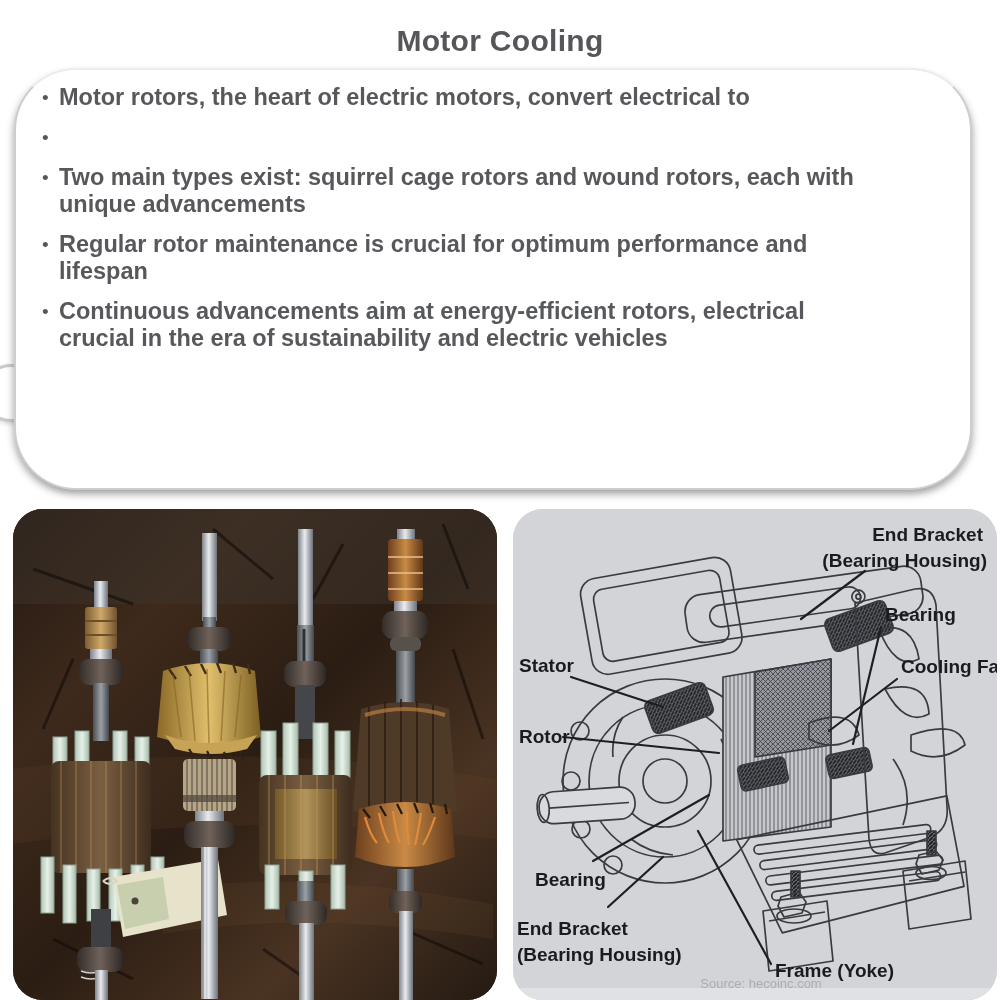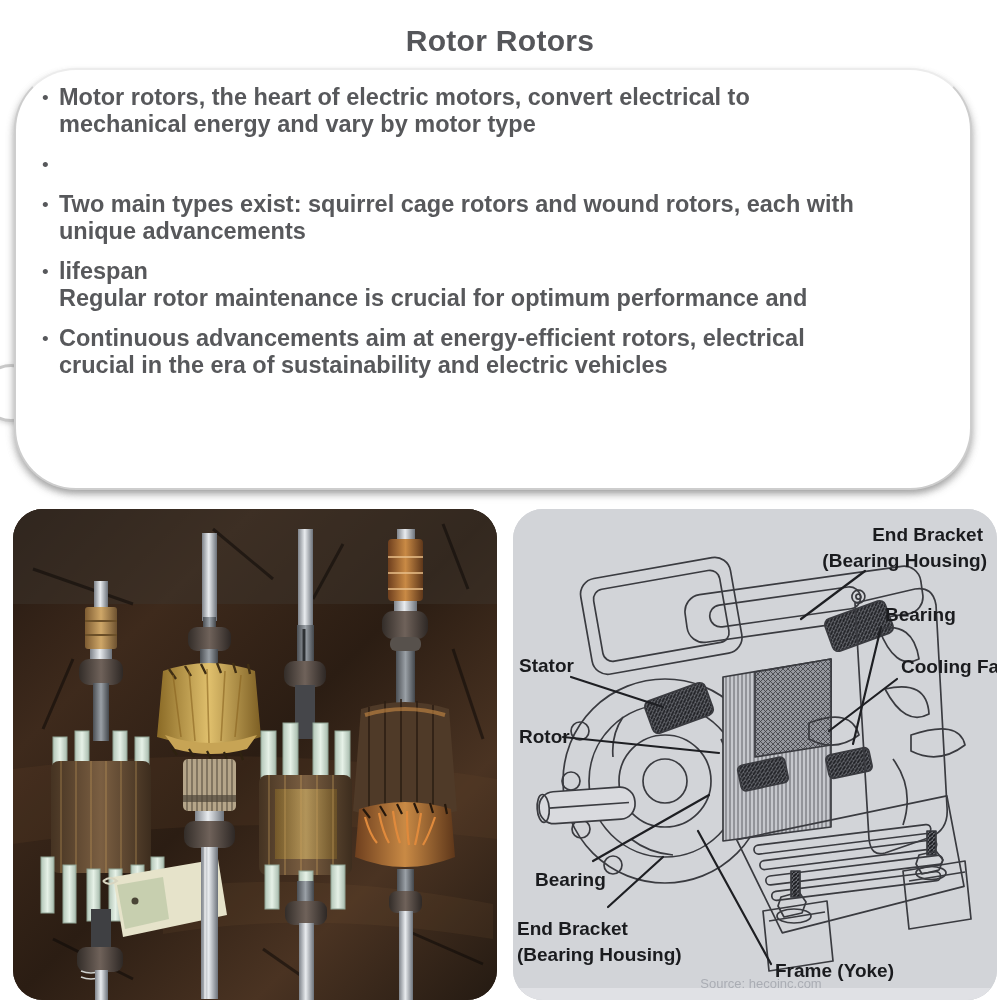--- a/index.html
+++ b/index.html
@@ -30,48 +30,47 @@
   .diagram{left:508px;top:504px;width:484px;height:491px;border-radius:30px;background:#d2d4d8;}
   svg{display:block;}
   .dlabel{font-family:"Liberation Sans","DejaVu Sans",sans-serif;font-weight:700;font-size:19px;fill:#1a1b1e;}
   .dsource{font-family:"Liberation Sans","DejaVu Sans",sans-serif;font-size:13px;fill:#aaadb4;}
 </style>
 </head>
 <body>
 
 <div class="page">
 
-  <h1 class="title">Rotor Rotors</h1>
+  <h1 class="title">Motor Cooling</h1>
 
   <div class="bubble-tail"></div>
 
   <div class="bubble">
     <ul class="bullets">
       <li>
         <span class="marker">•</span>
         <span class="lines">
             <span>Motor rotors, the heart of electric motors, convert electrical to</span>
-            <span>mechanical energy and vary by motor type</span>
           </span>
       </li>
       <li>
         <span class="marker">•</span>
       </li>
       <li>
         <span class="marker">•</span>
         <span class="lines">
             <span>Two main types exist: squirrel cage rotors and wound rotors, each with</span>
             <span>unique advancements</span>
           </span>
       </li>
       <li>
         <span class="marker">•</span>
         <span class="lines">
+            <span>Regular rotor maintenance is crucial for optimum performance and</span>
             <span>lifespan</span>
-            <span>Regular rotor maintenance is crucial for optimum performance and</span>
           </span>
       </li>
       <li>
         <span class="marker">•</span>
         <span class="lines">
             <span>Continuous advancements aim at energy-efficient rotors, electrical</span>
             <span>crucial in the era of sustainability and electric vehicles</span>
           </span>
       </li>
     </ul>

